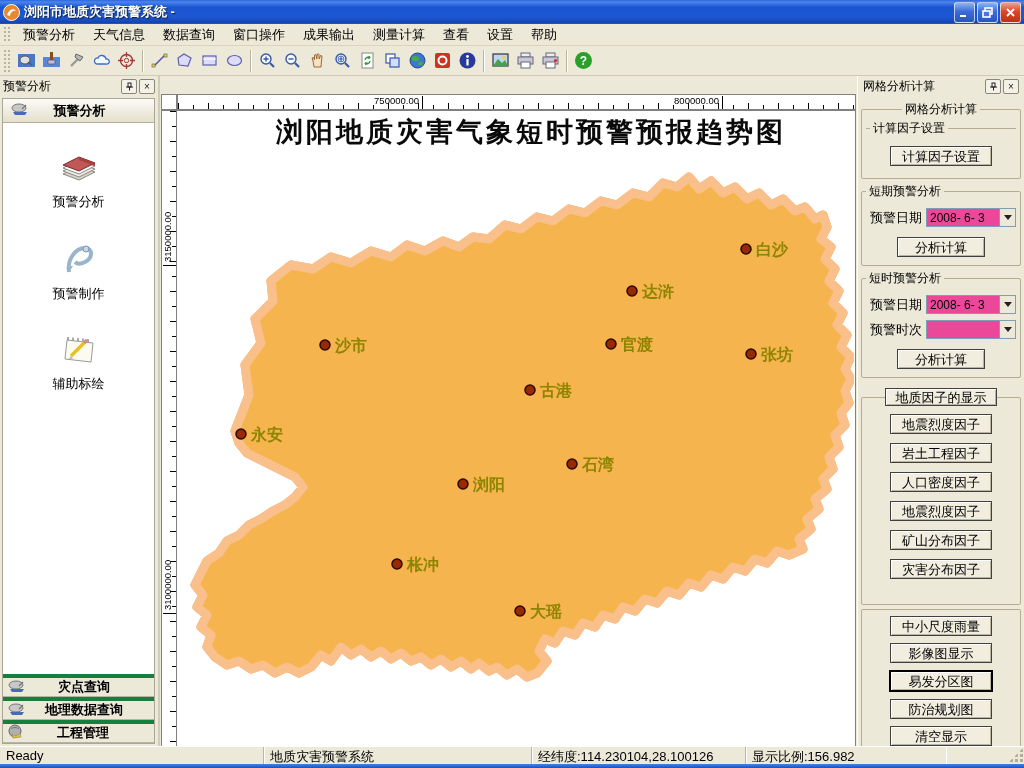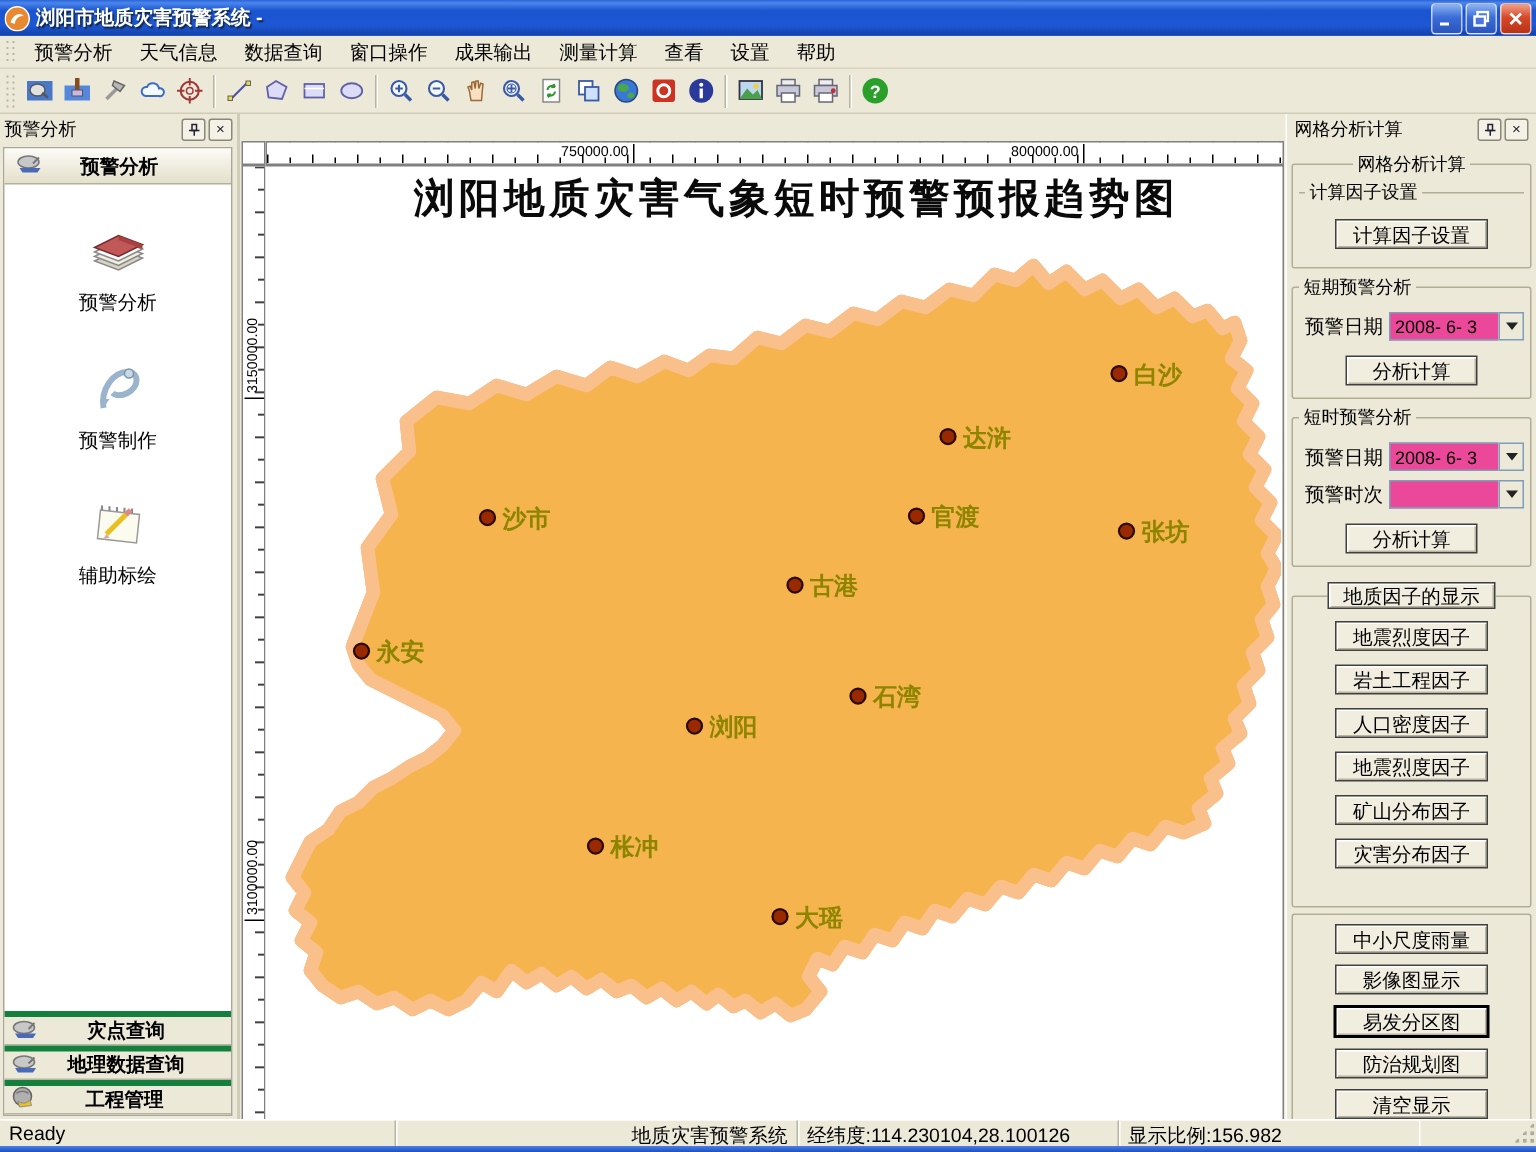--- a/index.html
+++ b/index.html
@@ -576,18 +576,18 @@
       <button class="xpbtn" style="margin-top:7px;">影像图显示</button>
       <button class="xpbtn default" style="margin-top:7px;">易发分区图</button>
       <button class="xpbtn" style="margin-top:7px;">防治规划图</button>
       <button class="xpbtn" style="margin-top:7px;">清空显示</button>
     </div>
   </fieldset>
 </div>
 
 <div class="abs statusbar">
   <span class="sfield" style="width:264px;">Ready</span>
-  <span class="sfield" style="width:268px;text-align:right;">地质灾害预警系统</span>
+  <span class="sfield" style="width:268px;">地质灾害预警系统</span>
   <span class="sfield" style="width:214px;">经纬度:114.230104,28.100126</span>
   <span class="sfield" style="width:200px;border-right:none;">显示比例:156.982</span>
   <span class="sgrip"></span>
 </div>
 <div class="abs winbottom"></div>
 
 </body></html>

